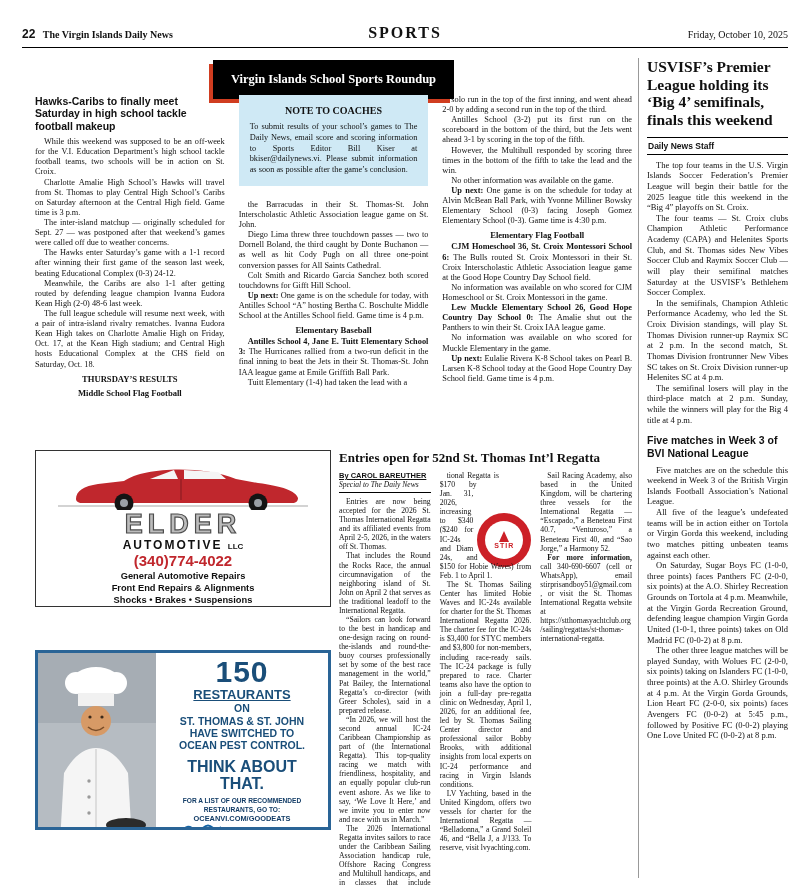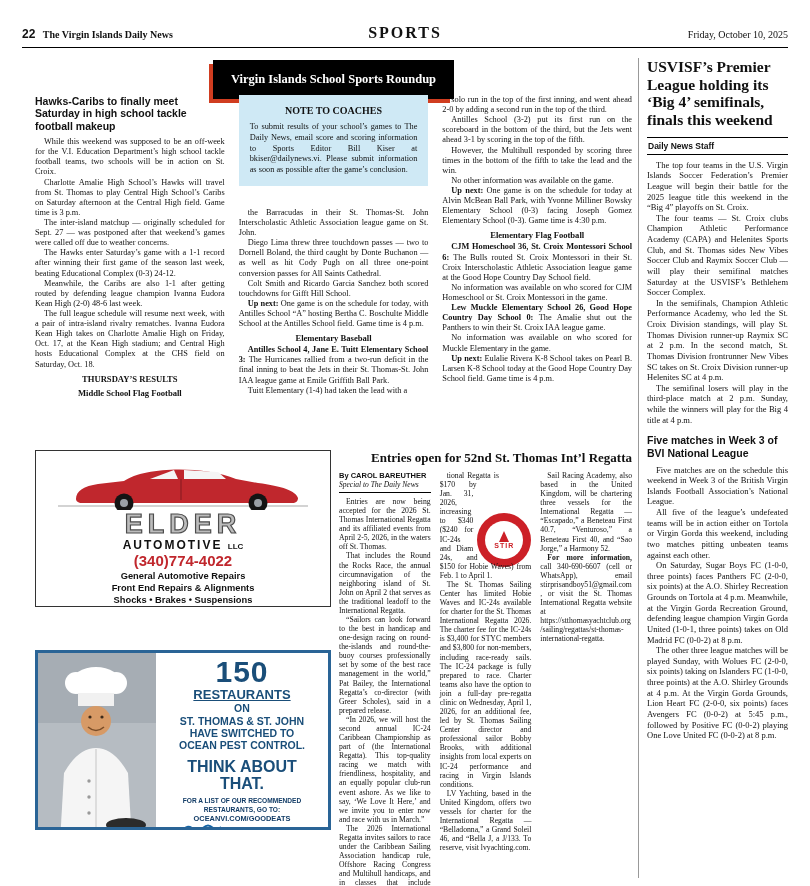--- a/index.html
+++ b/index.html
@@ -20,41 +20,41 @@
   .badge{display:inline-block;background:#000;color:#fff;font:bold 12.5px "Liberation Serif",serif;
          padding:12px 18px;box-shadow:-4px 4px 0 #d03d20;}
 
   
   .roundup{position:absolute;left:35px;top:95px;width:597px;display:flex;gap:14px;}
   .rcol{flex:1;min-width:0;}
   .bp{margin:0;font-size:8.3px;line-height:1.22;text-align:justify;text-indent:9px;overflow-wrap:anywhere;}
   .bp .lead{font-weight:bold;margin-top:10px;}
   .ssub{text-align:center;font:bold 8.6px "Liberation Serif",serif;margin:4px 0 2px;}
   .hawks-hl{margin:0 0 5px;font:bold 10.5px/1.18 "Liberation Sans",sans-serif;}
-  .notebox{background:#cfe9f5;padding:10px 11px;margin-bottom:22px;}
+  .notebox{background:#cfe9f5;padding:10px 11px;margin-bottom:14px;}
   .nb-title{text-align:center;font:bold 10px "Liberation Serif",serif;margin-bottom:6px;}
   .nb-body{margin:0;font-size:8.3px;line-height:1.3;text-align:justify;}
 
   
   .vrule{position:absolute;left:638px;top:58px;height:820px;width:1px;background:#999;}
   .rail{position:absolute;left:647px;top:58px;width:141px;}
   .rail-hl{margin:0;font:bold 15.5px/1.14 "Liberation Serif",serif;}
   .rail-byline{font:bold 8.5px "Liberation Sans",sans-serif;border-top:1px solid #000;
                border-bottom:1px solid #000;padding:3px 1px;margin:8px 0 5px;}
   .rail .bp{font-size:8.5px;line-height:1.25;}
   .rail-sub{margin:9px 0 4px;font:bold 10.5px/1.25 "Liberation Sans",sans-serif;}
 
   
   .regatta{position:absolute;left:339px;top:450px;width:293px;}
-  .reg-hl{margin:0 0 5px;font:bold 13px "Liberation Serif",serif;white-space:nowrap;text-align:right;}
+  .reg-hl{margin:0 0 5px;font:bold 13px "Liberation Serif",serif;white-space:nowrap;}
   .reg-cols{display:flex;gap:9px;}
   .reg-col{flex:1;min-width:0;}
   .reg-col .bp{font-size:7.7px;line-height:1.18;text-indent:7px;}
   .reg-byline{border-bottom:1px solid #000;padding-bottom:3px;margin-bottom:4px;}
-  .by1{font:bold 7.5px "Liberation Sans",sans-serif;}
+  .by1{font:bold 7.5px "Liberation Sans",sans-serif;text-decoration:underline;}
   .by2{font:italic 7.5px "Liberation Serif",serif;}
   .stir-logo{float:right;width:54px;height:54px;margin:42px 0 3px 4px;border-radius:50%;
              background:#cc2027;display:flex;align-items:center;justify-content:center;shape-outside:circle(50%);}
   .stir-inner{width:38px;height:38px;border-radius:50%;background:#fff;display:flex;flex-direction:column;
               align-items:center;justify-content:center;}
   .sail{width:0;height:0;border-left:5px solid transparent;border-right:5px solid transparent;
         border-bottom:11px solid #cc2027;}
   .stir-txt{font:bold 7px "Liberation Sans",sans-serif;color:#cc2027;letter-spacing:1px;}
 
   

